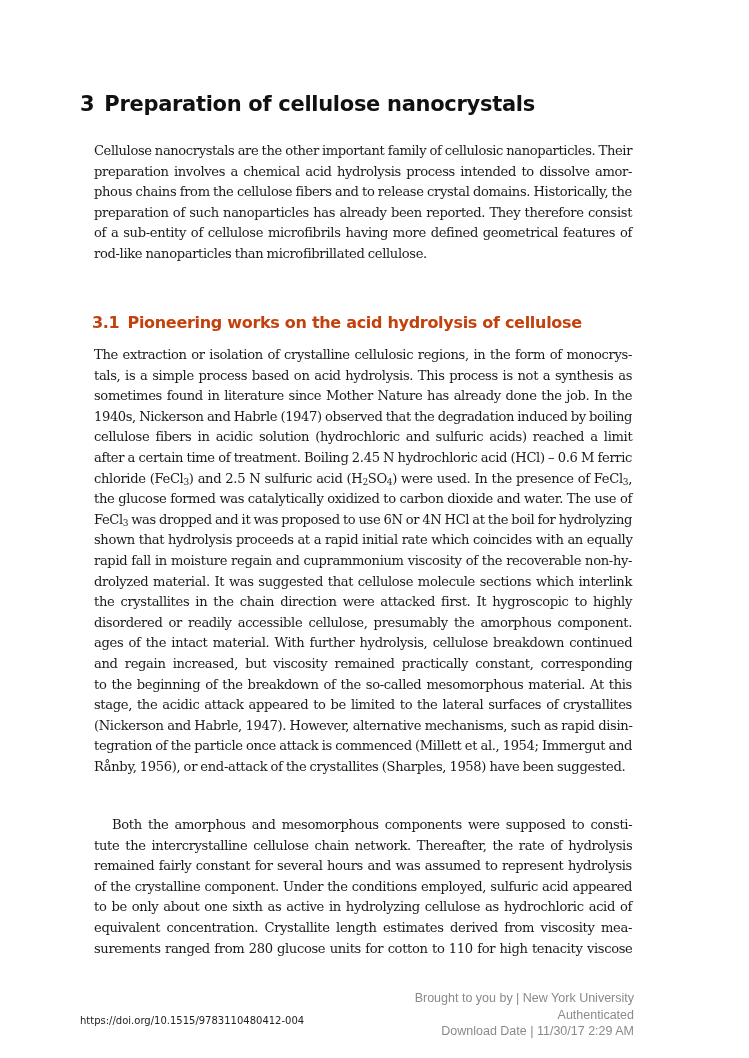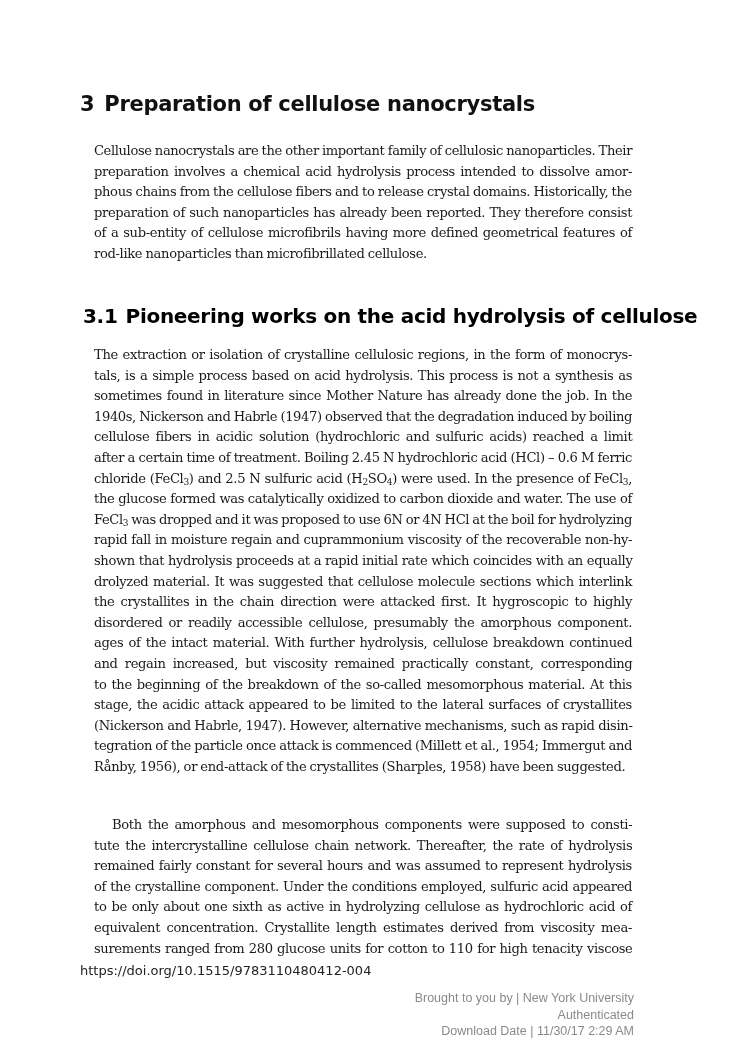--- a/index.html
+++ b/index.html
@@ -5,41 +5,41 @@
     html, body { margin: 0; padding: 0; background: #ffffff; }
     body { width: 749px; height: 1058px; position: relative; overflow: hidden; }
     .page { position: absolute; left: 80px; top: 0; width: 538px; }
     h1 {
       position: absolute; left: 0; top: 92px; margin: 0;
       font-family: "DejaVu Sans", sans-serif; font-weight: bold;
       font-size: 21px; letter-spacing: -0.3px; color: #111; white-space: nowrap;
     }
     h1 .num { margin-right: 10px; }
     h2 {
-      position: absolute; left: 0; top: 301px; margin: 3px;
+      position: absolute; left: 0; top: 301px; margin: 12px;
       font-family: "DejaVu Sans", sans-serif; font-weight: bold;
-      font-size: 20px; letter-spacing: -0.3px; color: #000000; white-space: nowrap;
+      font-size: 16px; letter-spacing: -0.3px; color: #c2410c; white-space: nowrap;
     }
     h2 .num { margin-right: 8px; }
     .para {
       position: absolute; left: 14px; width: 538px; margin: 0;
       font-family: "DejaVu Serif", serif; font-size: 13.1px;
       line-height: 20.6px; color: #1a1a1a; text-align: justify;
       letter-spacing: -0.35px; word-spacing: -0.5px;
     }
     .para .line { display: block; text-align: justify; text-align-last: justify; white-space: nowrap; overflow: visible; }
     .para .line.last { text-align-last: left; }
     .p1 { top: 141px; }
     .p2 { top: 345px; }
     .p3 { top: 815px; }
     .indent { padding-left: 18px; }
     sub { font-size: 9px; line-height: 0; vertical-align: -2px; }
     .doi {
-      position: absolute; left: 80px; top: 963px;
-      font-family: "DejaVu Sans", sans-serif; font-size: 13px; color: #222;
+      position: absolute; left: 80px; top: 1015px;
+      font-family: "DejaVu Sans", sans-serif; font-size: 10px; color: #222;
     }
     .stamp {
       position: absolute; right: 115px; top: 990px; text-align: right;
       font-family: "Liberation Sans", sans-serif; font-size: 12.5px;
       line-height: 16.5px; color: #8a8a8a;
     }
     .stamp div { white-space: nowrap; }
   </style>
 </head>
 <body>
@@ -65,22 +65,22 @@
   <div class="para p2">
     <span class="line" style="display: block; word-spacing: 0.833333px;">The extraction or isolation of crystalline cellulosic regions, in the form of monocrys-</span>
     <span class="line" style="display: block; word-spacing: 0.9px;">tals, is a simple process based on acid hydrolysis. This process is not a synthesis as</span>
     <span class="line" style="display: block; word-spacing: 0.884615px;">sometimes found in literature since Mother Nature has already done the job. In the</span>
     <span class="line" style="display: block; letter-spacing: -0.386145px;">1940s, Nickerson and Habrle (1947) observed that the degradation induced by boiling</span>
     <span class="line" style="display: block; word-spacing: 2.31818px;">cellulose fibers in acidic solution (hydrochloric and sulfuric acids) reached a limit</span>
     <span class="line" style="display: block; word-spacing: -0.366667px;">after a certain time of treatment. Boiling 2.45 N hydrochloric acid (HCl) – 0.6 M ferric</span>
     <span class="line" style="display: block; word-spacing: 0.285714px;"><span>chloride (FeCl</span><sub>3</sub><span>) and 2.5 N sulfuric acid (H</span><sub>2</sub><span>SO</span><sub>4</sub><span>) were used. In the presence of FeCl</span><sub>3</sub><span>,</span></span>
     <span class="line" style="display: block; word-spacing: -0.0384615px;">the glucose formed was catalytically oxidized to carbon dioxide and water. The use of</span>
     <span class="line" style="display: block; letter-spacing: -0.408824px;"><span>FeCl</span><sub>3</sub><span> was dropped and it was proposed to use 6N or 4N HCl at the boil for hydrolyzing</span></span>
+    <span class="line" style="display: block; word-spacing: 0.0384615px;">shown that hydrolysis proceeds at a rapid initial rate which coincides with an equally</span>
     <span class="line" style="display: block; word-spacing: 0.227273px;">rapid fall in moisture regain and cuprammonium viscosity of the recoverable non-hy-</span>
-    <span class="line" style="display: block; word-spacing: 0.0384615px;">shown that hydrolysis proceeds at a rapid initial rate which coincides with an equally</span>
     <span class="line" style="display: block; word-spacing: 0.9px;">drolyzed material. It was suggested that cellulose molecule sections which interlink</span>
     <span class="line" style="display: block; word-spacing: 2.08333px;">the crystallites in the chain direction were attacked first. It hygroscopic to highly</span>
     <span class="line" style="display: block; word-spacing: 2.25px;">disordered or readily accessible cellulose, presumably the amorphous component.</span>
     <span class="line" style="display: block; word-spacing: 1.4px;">ages of the intact material. With further hydrolysis, cellulose breakdown continued</span>
     <span class="line" style="display: block; word-spacing: 3.375px;">and regain increased, but viscosity remained practically constant, corresponding</span>
     <span class="line" style="display: block; word-spacing: 1.16667px;">to the beginning of the breakdown of the so-called mesomorphous material. At this</span>
     <span class="line" style="display: block; word-spacing: 1.11538px;">stage, the acidic attack appeared to be limited to the lateral surfaces of crystallites</span>
     <span class="line" style="display: block; word-spacing: -0.2px;">(Nickerson and Habrle, 1947). However, alternative mechanisms, such as rapid disin-</span>
     <span class="line" style="display: block; letter-spacing: -0.361628px;">tegration of the particle once attack is commenced (Millett et al., 1954; Immergut and</span>
     <span class="line last">Rånby, 1956), or end-attack of the crystallites (Sharples, 1958) have been suggested.</span>

